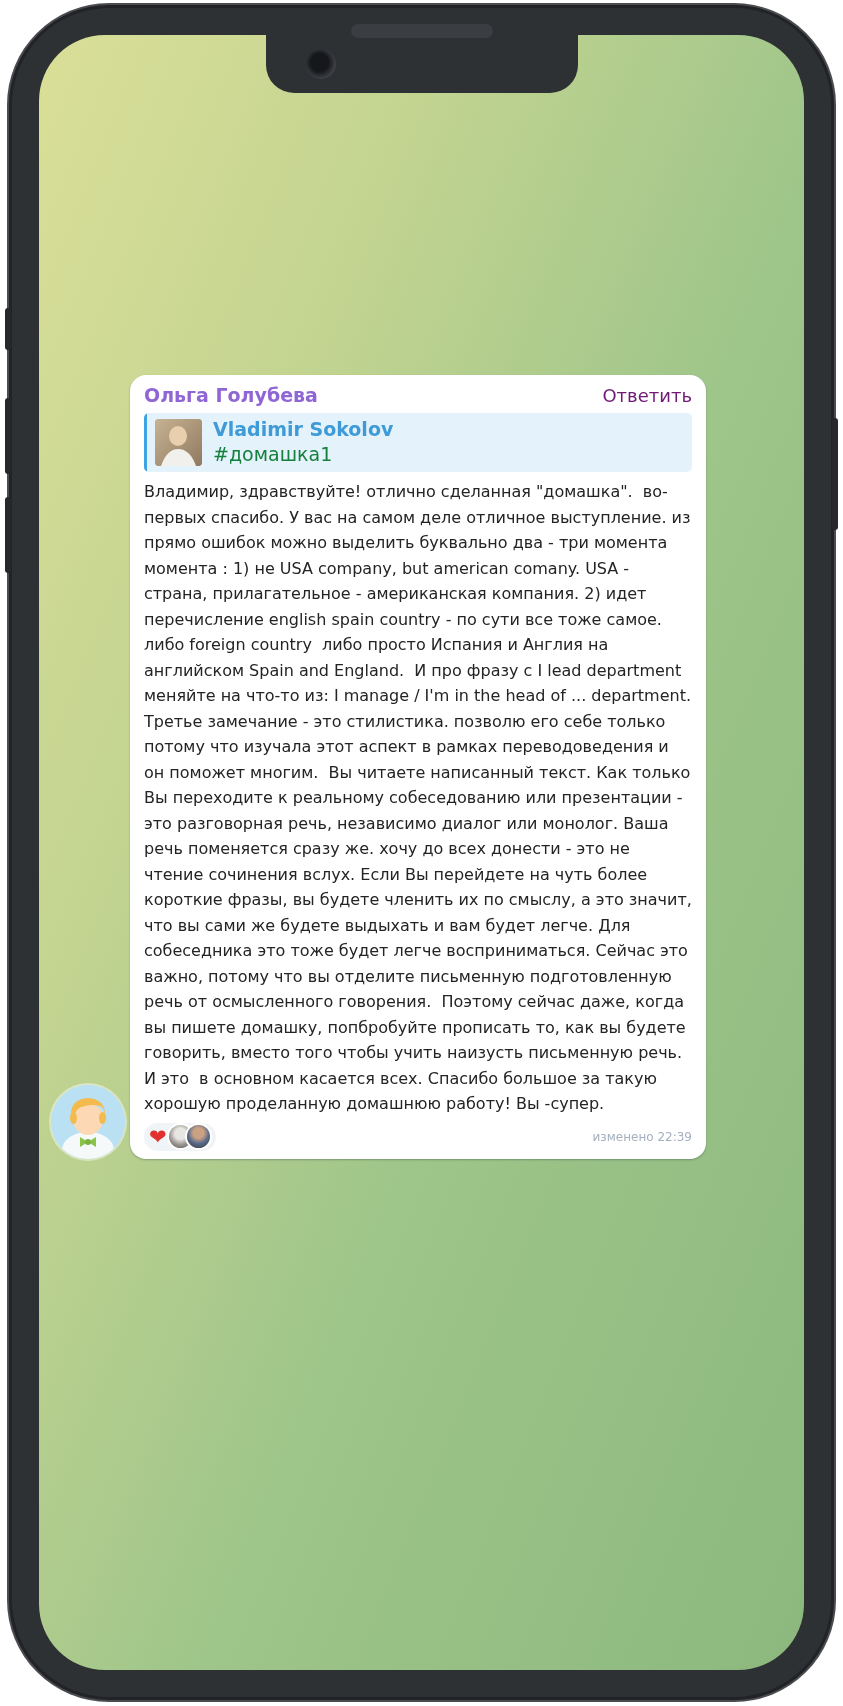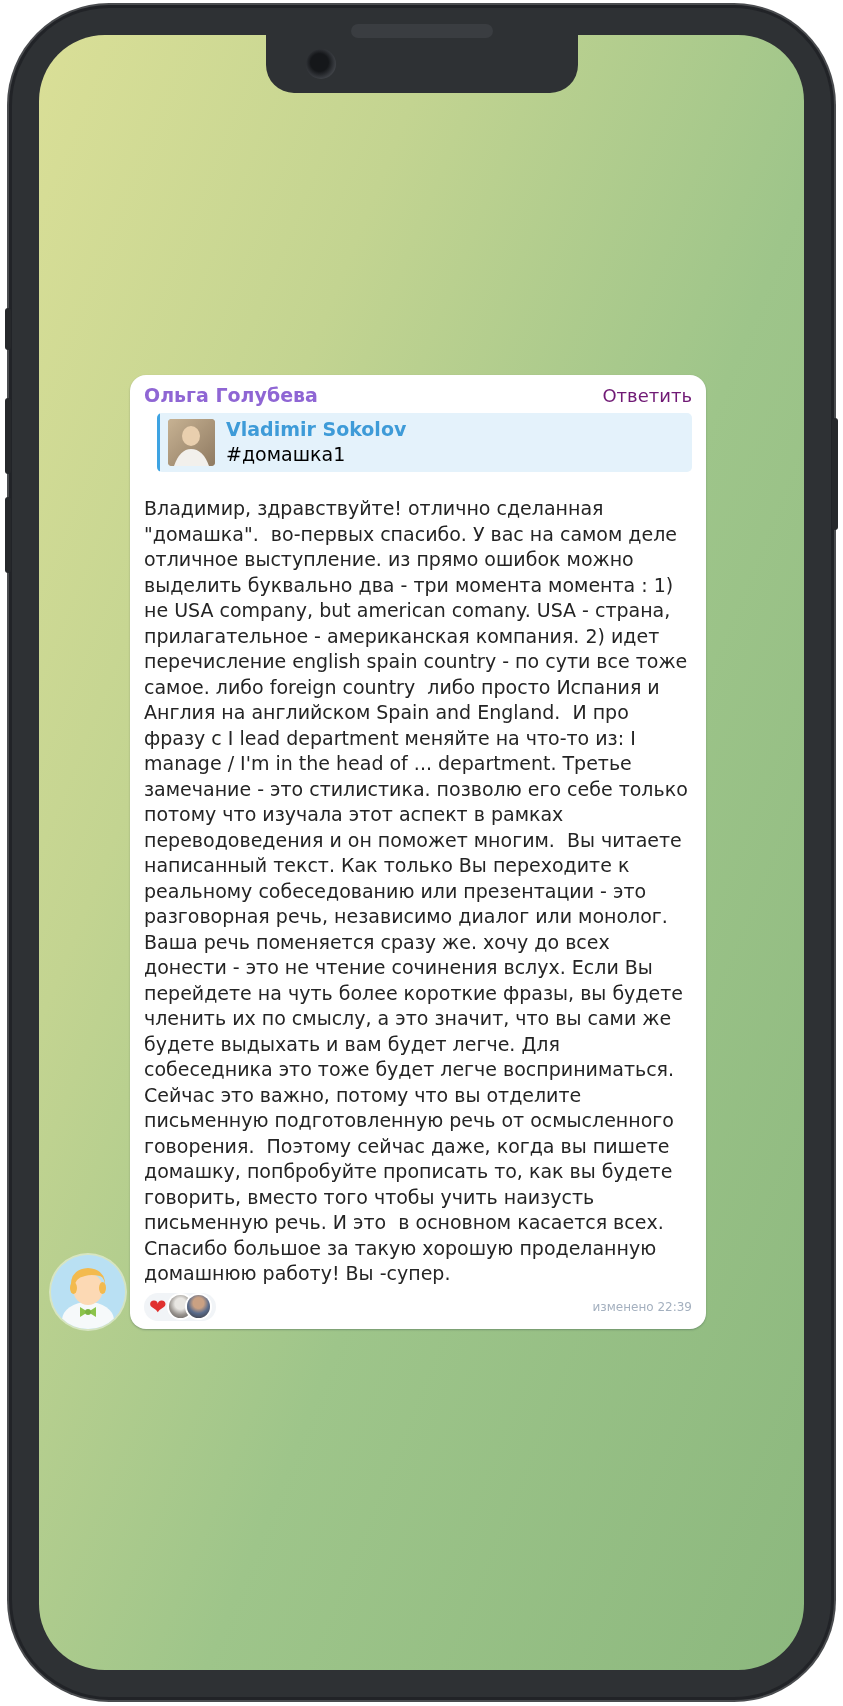--- a/index.html
+++ b/index.html
@@ -35,28 +35,28 @@
             background:#bde2f3; box-shadow:0 0 0 2px rgba(255,255,255,0.45); cursor:pointer; }
 
   .bubble { width:576px; background:#ffffff; border-radius:16px;
             padding:9px 14px 8px 14px; box-shadow:0 1px 2px rgba(16,35,47,0.28); }
 
   .bubble-head { display:flex; justify-content:space-between; align-items:flex-end; }
   .sender { color:#8f66d4; font-weight:bold; font-size:19px; cursor:pointer; }
   .reply-act { color:#701a75; font-size:18px; cursor:pointer; }
 
   .quote { display:flex; align-items:center; margin-top:7px; background:#e4f2fb;
-           border-radius:5px; overflow:hidden; cursor:pointer;margin-left:13px; }
+           border-radius:5px; overflow:hidden; cursor:pointer; }
   .quote-bar { width:3px; align-self:stretch; background:#3ea3e2; flex:0 0 auto; }
   .quote-thumb { width:47px; height:47px; border-radius:4px; margin:5px 0 5px 8px; flex:0 0 auto; overflow:hidden; }
   .quote-texts { padding:4px 10px 6px 11px; min-width:0; }
   .quote-author { color:#3e9bd8; font-weight:bold; font-size:19px; line-height:24px; }
-  .quote-tag { color:#000000; font-size:19px; line-height:24px; margin-top:1px; }
+  .quote-tag { color:#15803d; font-size:19px; line-height:24px; margin-top:1px; }
 
-  .body-text { margin-top:24px; font-size:19px; line-height:25.5px; color:#242424;
+  .body-text { margin-top:7px; font-size:16px; line-height:25.5px; color:#242424;
                white-space:pre-wrap; word-wrap:break-word; }
 
   .bubble-foot { margin-top:6px; display:flex; justify-content:space-between; align-items:center; }
   .reaction-pill { display:inline-flex; align-items:center; gap:2px; background:#f1f4f7;
                    border-radius:14px; padding:2px 6px 2px 5px; cursor:pointer; }
   .heart { color:#e0312f; font-size:21px; line-height:24px; }
   .reactor { width:23px; height:23px; border-radius:50%; box-shadow:0 0 0 2px #ffffff; }
   .reactor-1 { background:radial-gradient(circle at 50% 38%, #e8e6e2 0 30%, #9a9590 60%, #575350 100%); }
   .reactor-2 { margin-left:-7px; background:radial-gradient(circle at 50% 35%, #caa183 0 28%, #5a6c8c 55%, #35302e 100%); }
   .edited { color:#a4b0bf; font-size:12px; }

